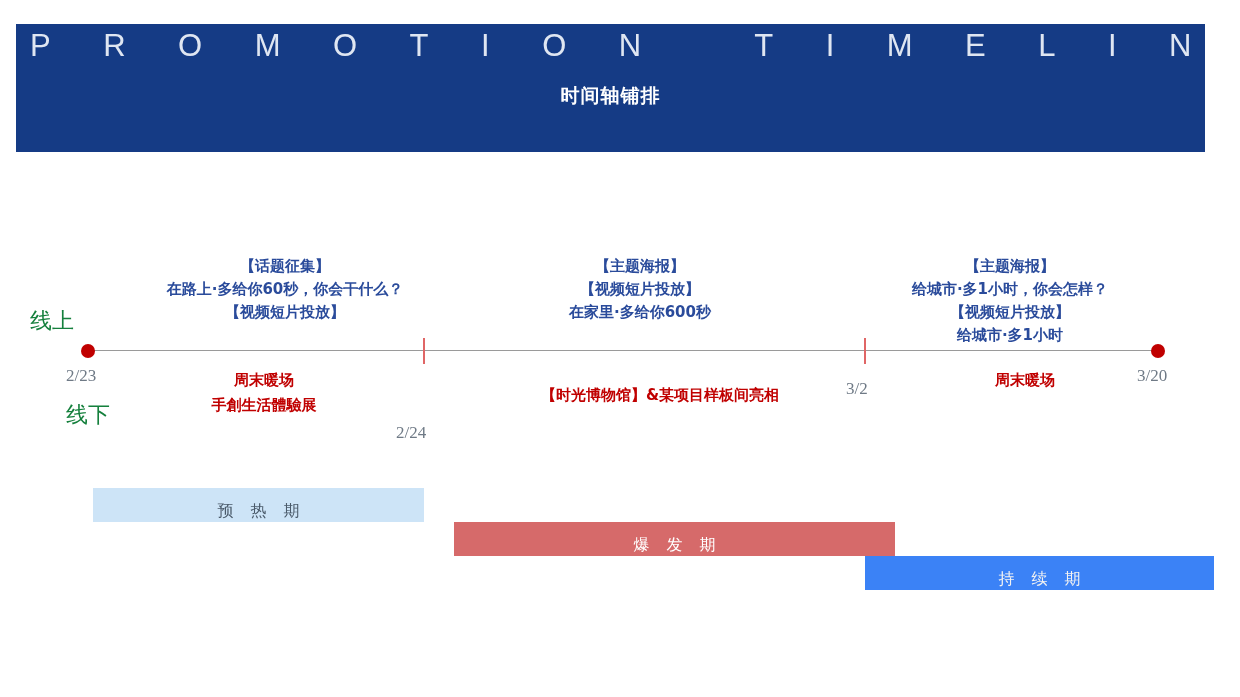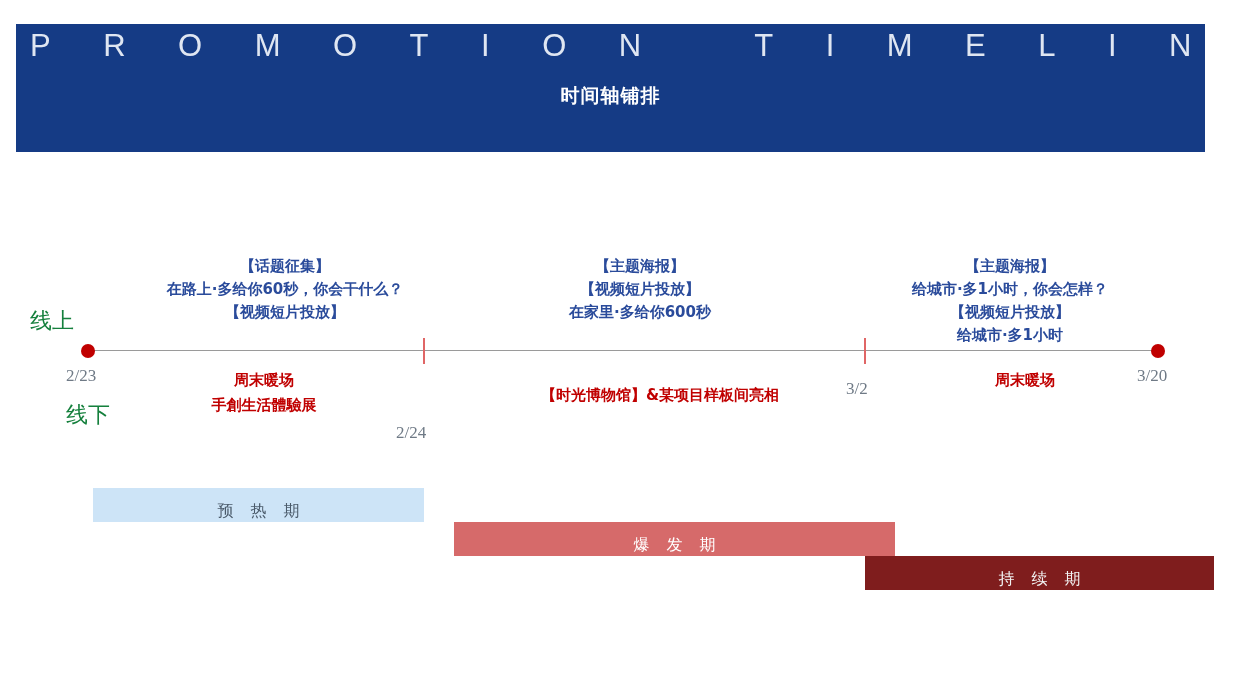--- a/index.html
+++ b/index.html
@@ -149,21 +149,21 @@
   #phase-warmup {
     left: 93px;  top: 488px;  width: 331px; height: 34px;
     background: #cde4f7; color: #4a5a6a;
   }
   #phase-burst {
     left: 424px; top: 522px;  width: 441px; height: 34px;
     background: #d66a6a; color: #ffffff; margin-left: 30px;
   }
   #phase-sustain {
     left: 865px; top: 556px;  width: 349px; height: 34px;
-    background: #7f1d1d; color: #f2f2f2;
+    background: #3b82f6; color: #f2f2f2;
   }
 </style>
 </head>
 <body>
 
 <div id="header-band">
   <div id="header-title">PROMOTION TIMELINE</div>
   <div id="header-subtitle">时间轴铺排</div>
 </div>
 

